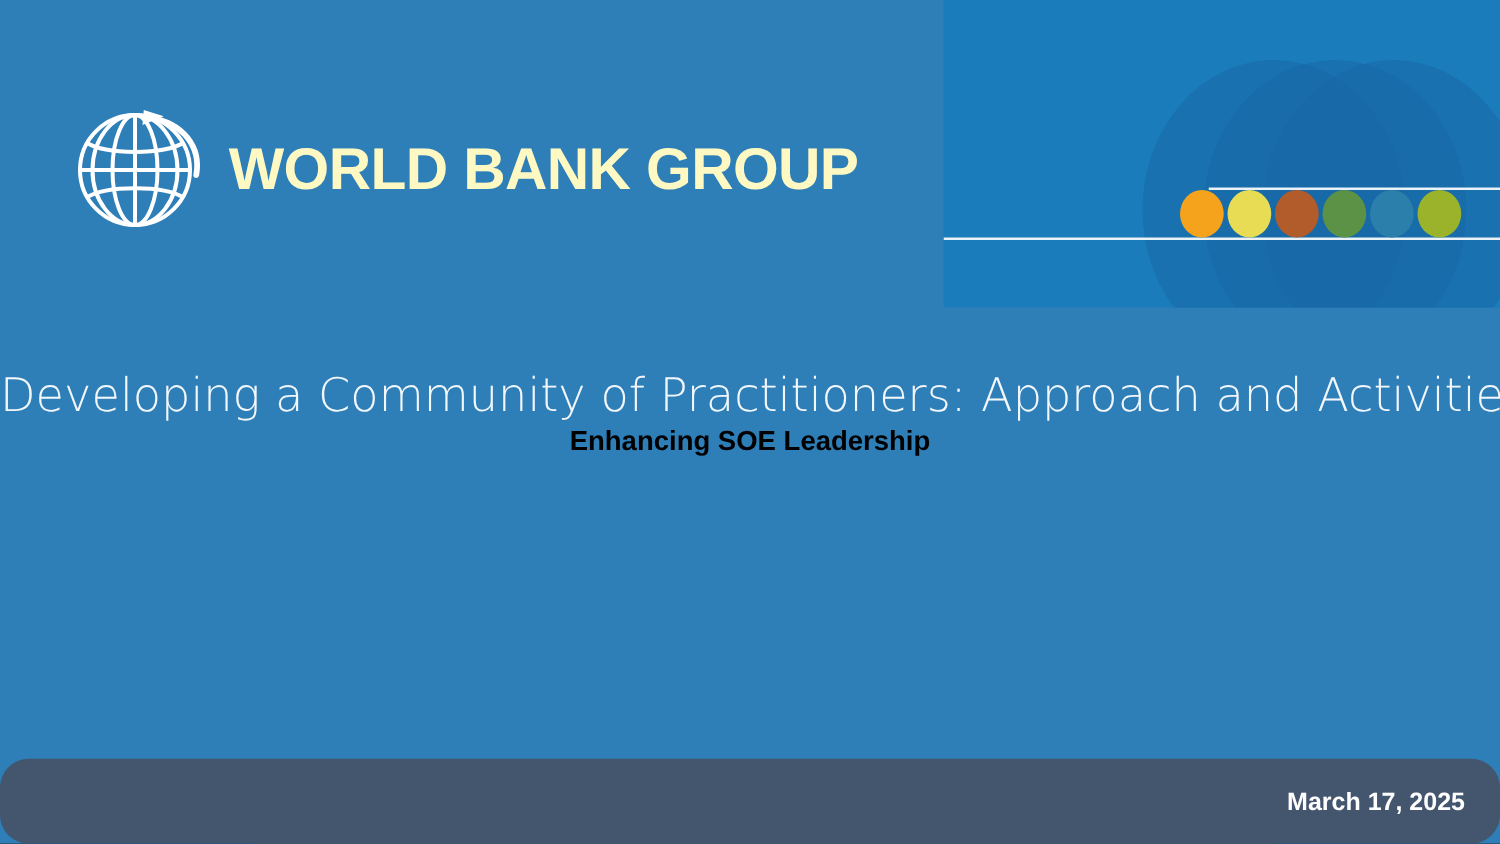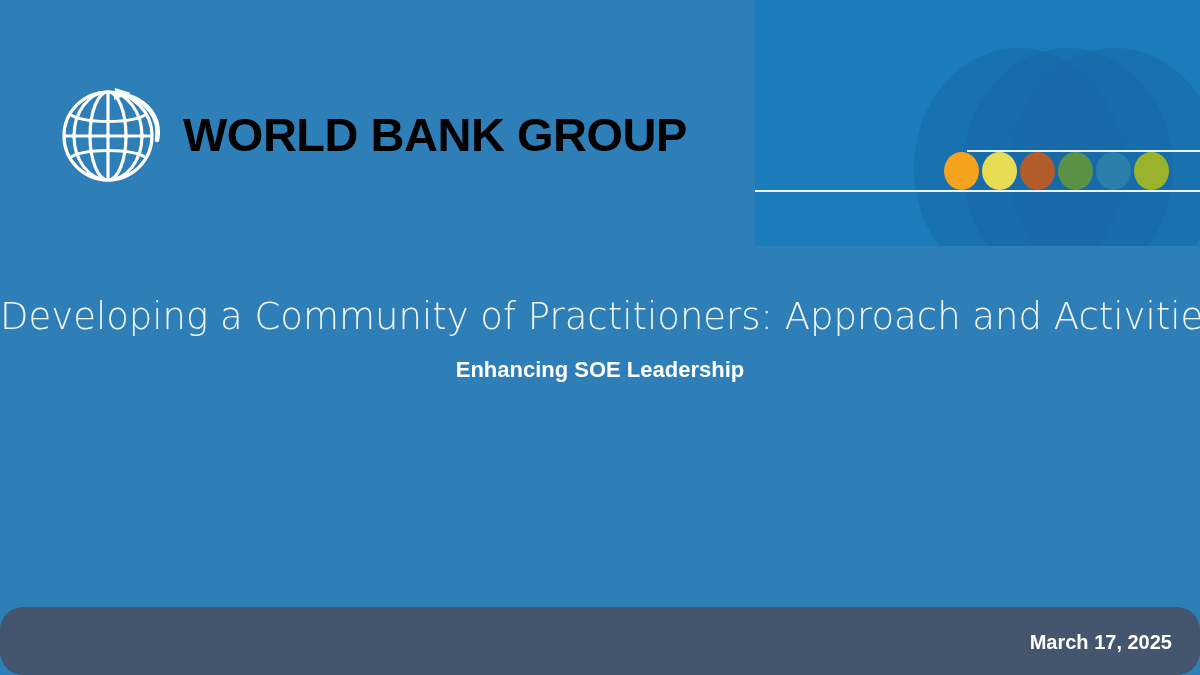--- a/index.html
+++ b/index.html
@@ -95,21 +95,21 @@
     display: flex;
     align-items: center;
   }
   #logo-globe {
     width: 112px;
     height: 112px;
     flex: 0 0 auto;
   }
   #logo-wordmark {
     margin-left: 16px;
-    color: #000000;
+    color: #fef9c3;
     font-size: 47px;
     font-weight: bold;
     letter-spacing: -0.5px;
     white-space: nowrap;
     line-height: 1;
     font-family: "Liberation Sans", sans-serif;
   }
 
   
   #title-area {
@@ -122,22 +122,22 @@
   #slide-title {
     color: #F2F7FB;
     font-size: 37px;
     font-weight: 300;
     line-height: 1.15;
     letter-spacing: 0px;
     white-space: nowrap;
     font-family: "DejaVu Sans", sans-serif;
   }
   #slide-subtitle {
-    margin-top: 18px;
-    color: #ffffff;
+    margin-top: 1px;
+    color: #000000;
     font-size: 22px;
     font-weight: bold;
     line-height: 1.2;
     font-family: "Liberation Sans", sans-serif;
   }
 
   
   #footer-bar {
     position: absolute;
     left: 0;

